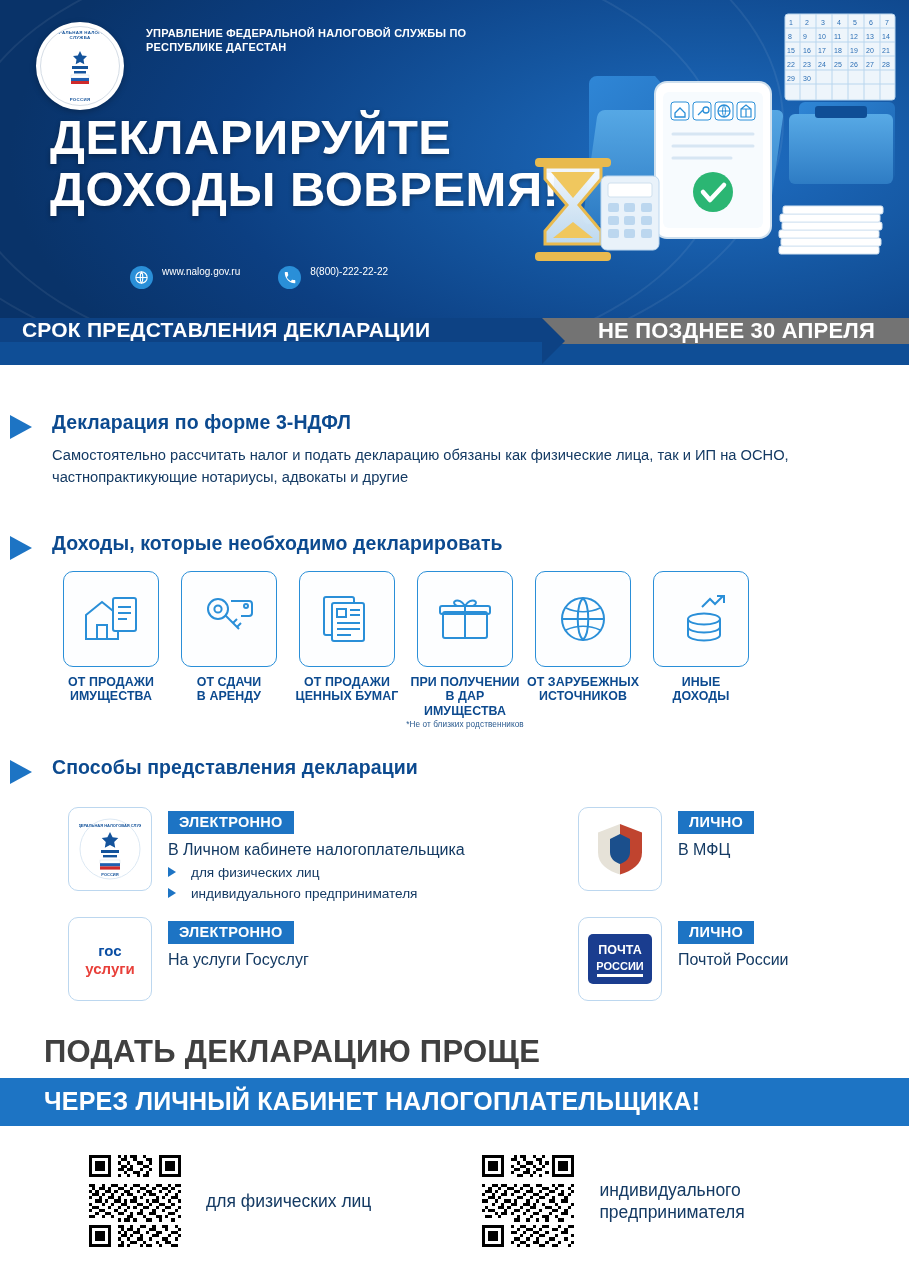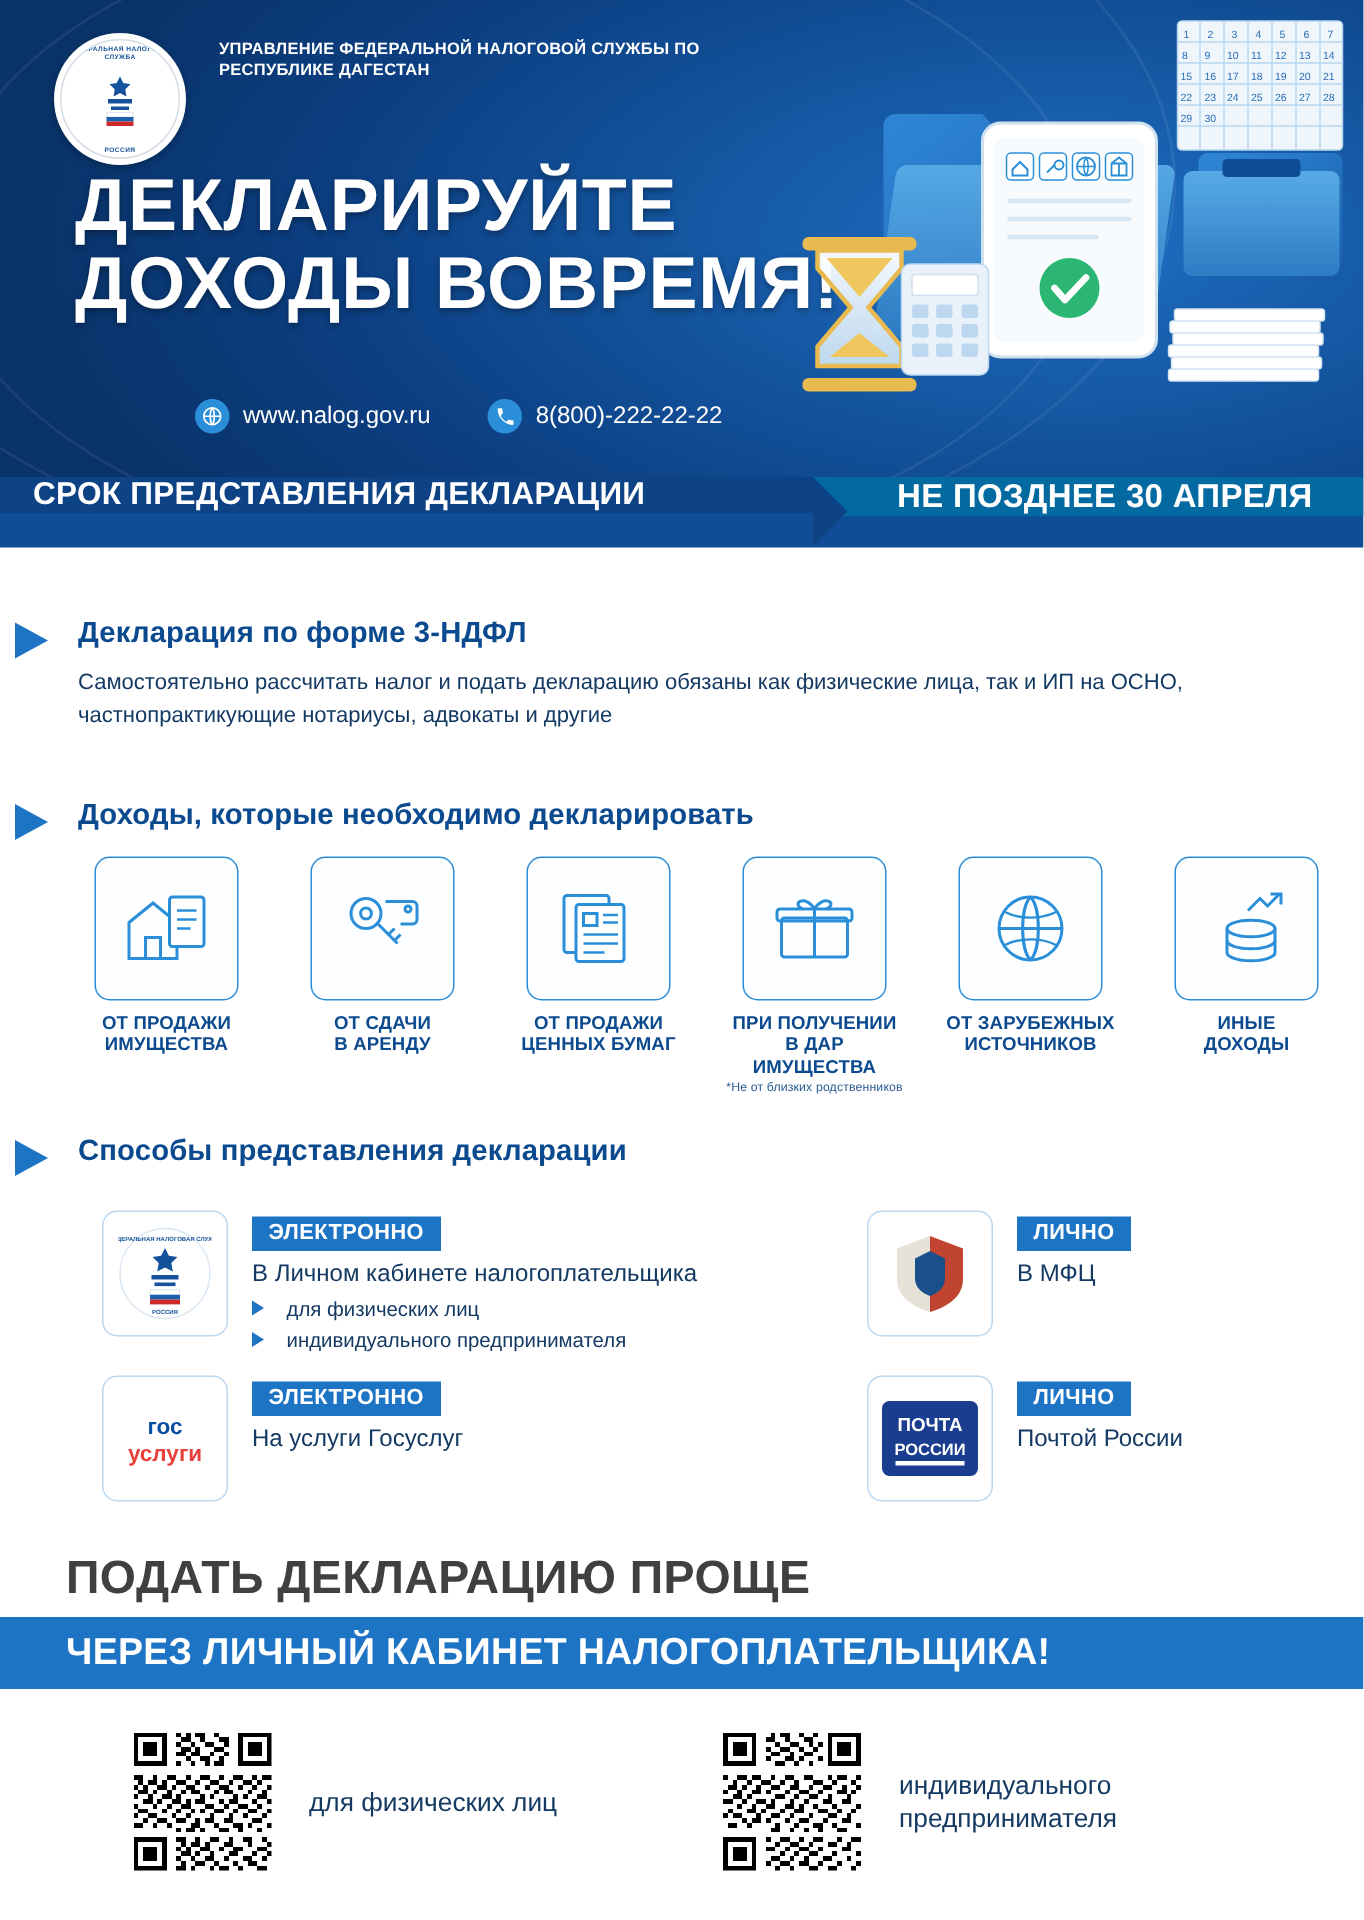--- a/index.html
+++ b/index.html
@@ -102,23 +102,22 @@
     position: absolute;
     left: 130px;
     top: 266px;
     display: flex;
     align-items: center;
     gap: 14px;
     color: #ffffff;
   }
   .contact-item {
     display: flex;
-    align-items: center;
     gap: 9px;
-    font-size: 16px;
+    font-size: 10px;
   }
   .contact-item + .contact-item { margin-left: 24px; }
   .c-ico {
     width: 23px;
     height: 23px;
     border-radius: 50%;
     background: #2a8fd8;
     display: flex;
     align-items: center;
     justify-content: center;
@@ -160,21 +159,21 @@
   }
   .band-right {
     flex: 1;
     display: flex;
     align-items: center;
     justify-content: flex-end;
     padding-right: 34px;
     color: #ffffff;
     font-size: 22px;
     font-weight: bold;
-    background: #0369a1;
+    background: #737373;
     letter-spacing: .2px;
   }
 
   
   .content { position: relative; padding: 0 0 0 0; }
 
   .sec {
     position: relative;
     padding-left: 52px;
   }
@@ -201,21 +200,21 @@
     max-width: 790px;
   }
 
   #sec1 { margin-top: 46px; }
   #sec2 { margin-top: 44px; }
   #sec3 { margin-top: 26px; }
 
   
   .icons-row {
     display: flex;
-    gap: 26px;
+    gap: 0;
     margin-top: 16px;
     padding-left: 0;
   }
   .icon-card { width: 118px; text-align: center; }
   .icon-box {
     width: 94px;
     height: 94px;
     margin: 0 auto;
     border: 1.6px solid #2a8fd8;
     border-radius: 10px;

